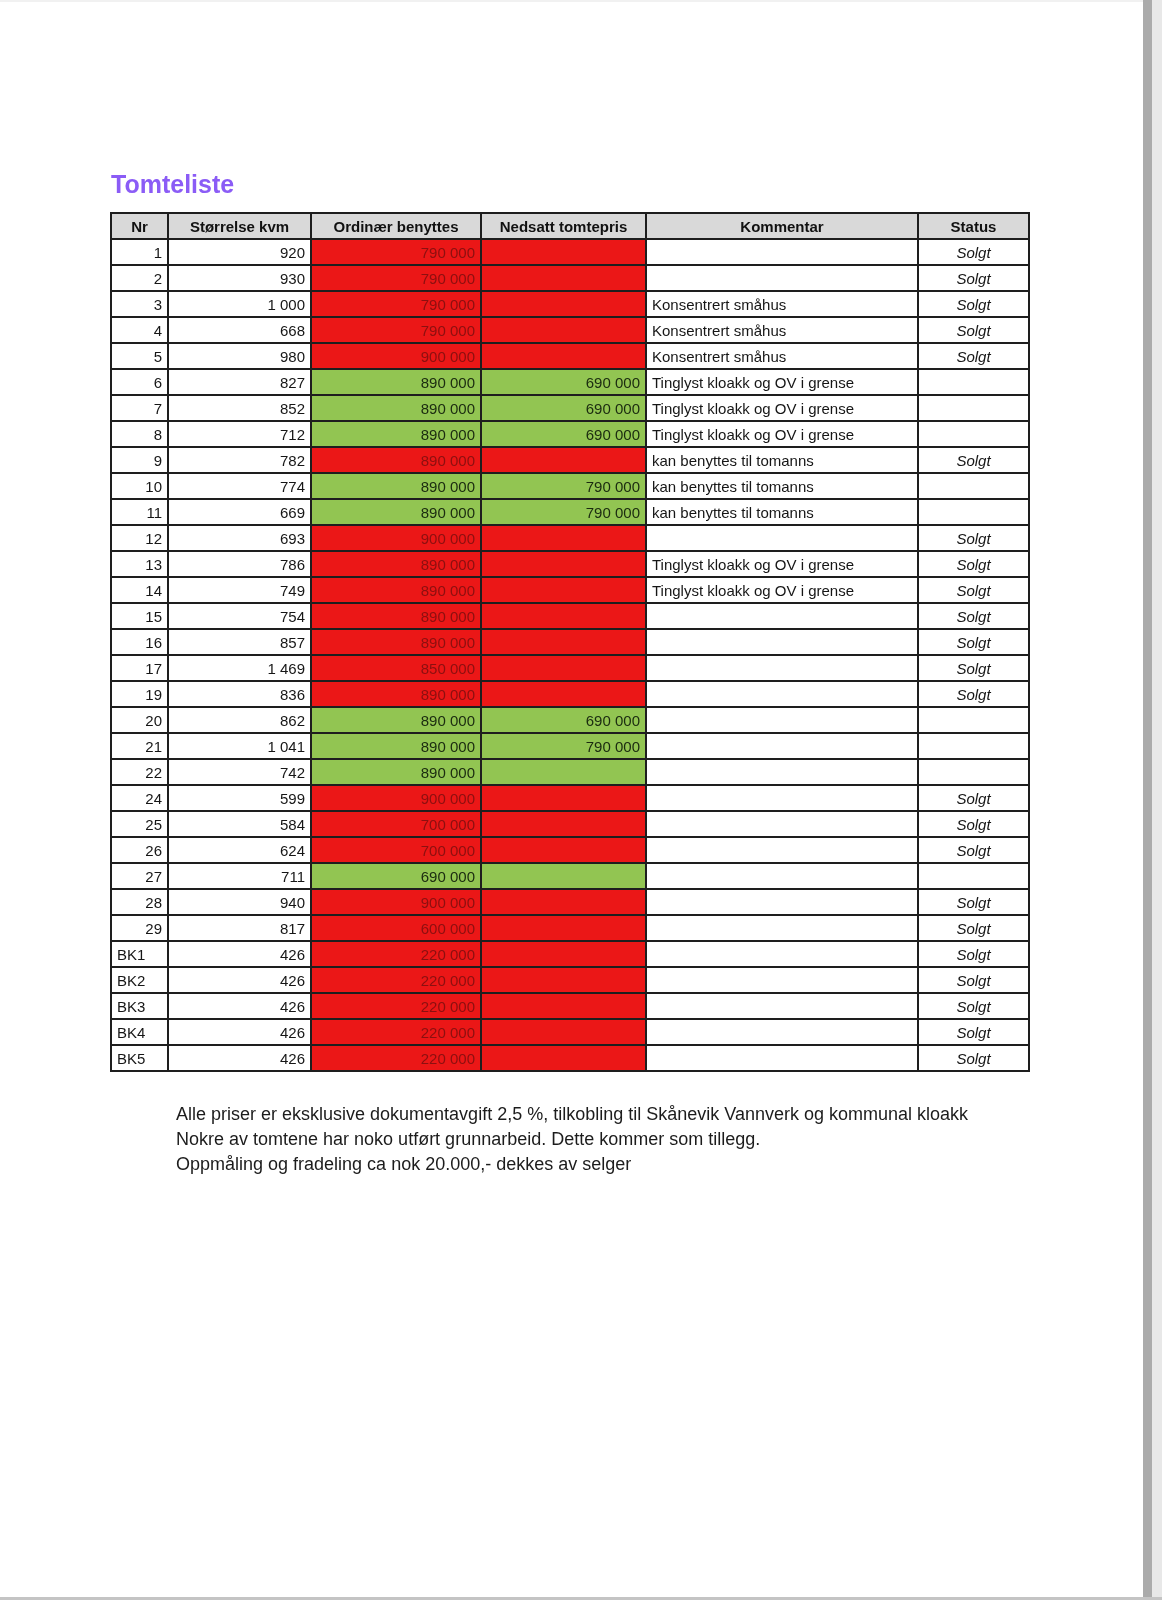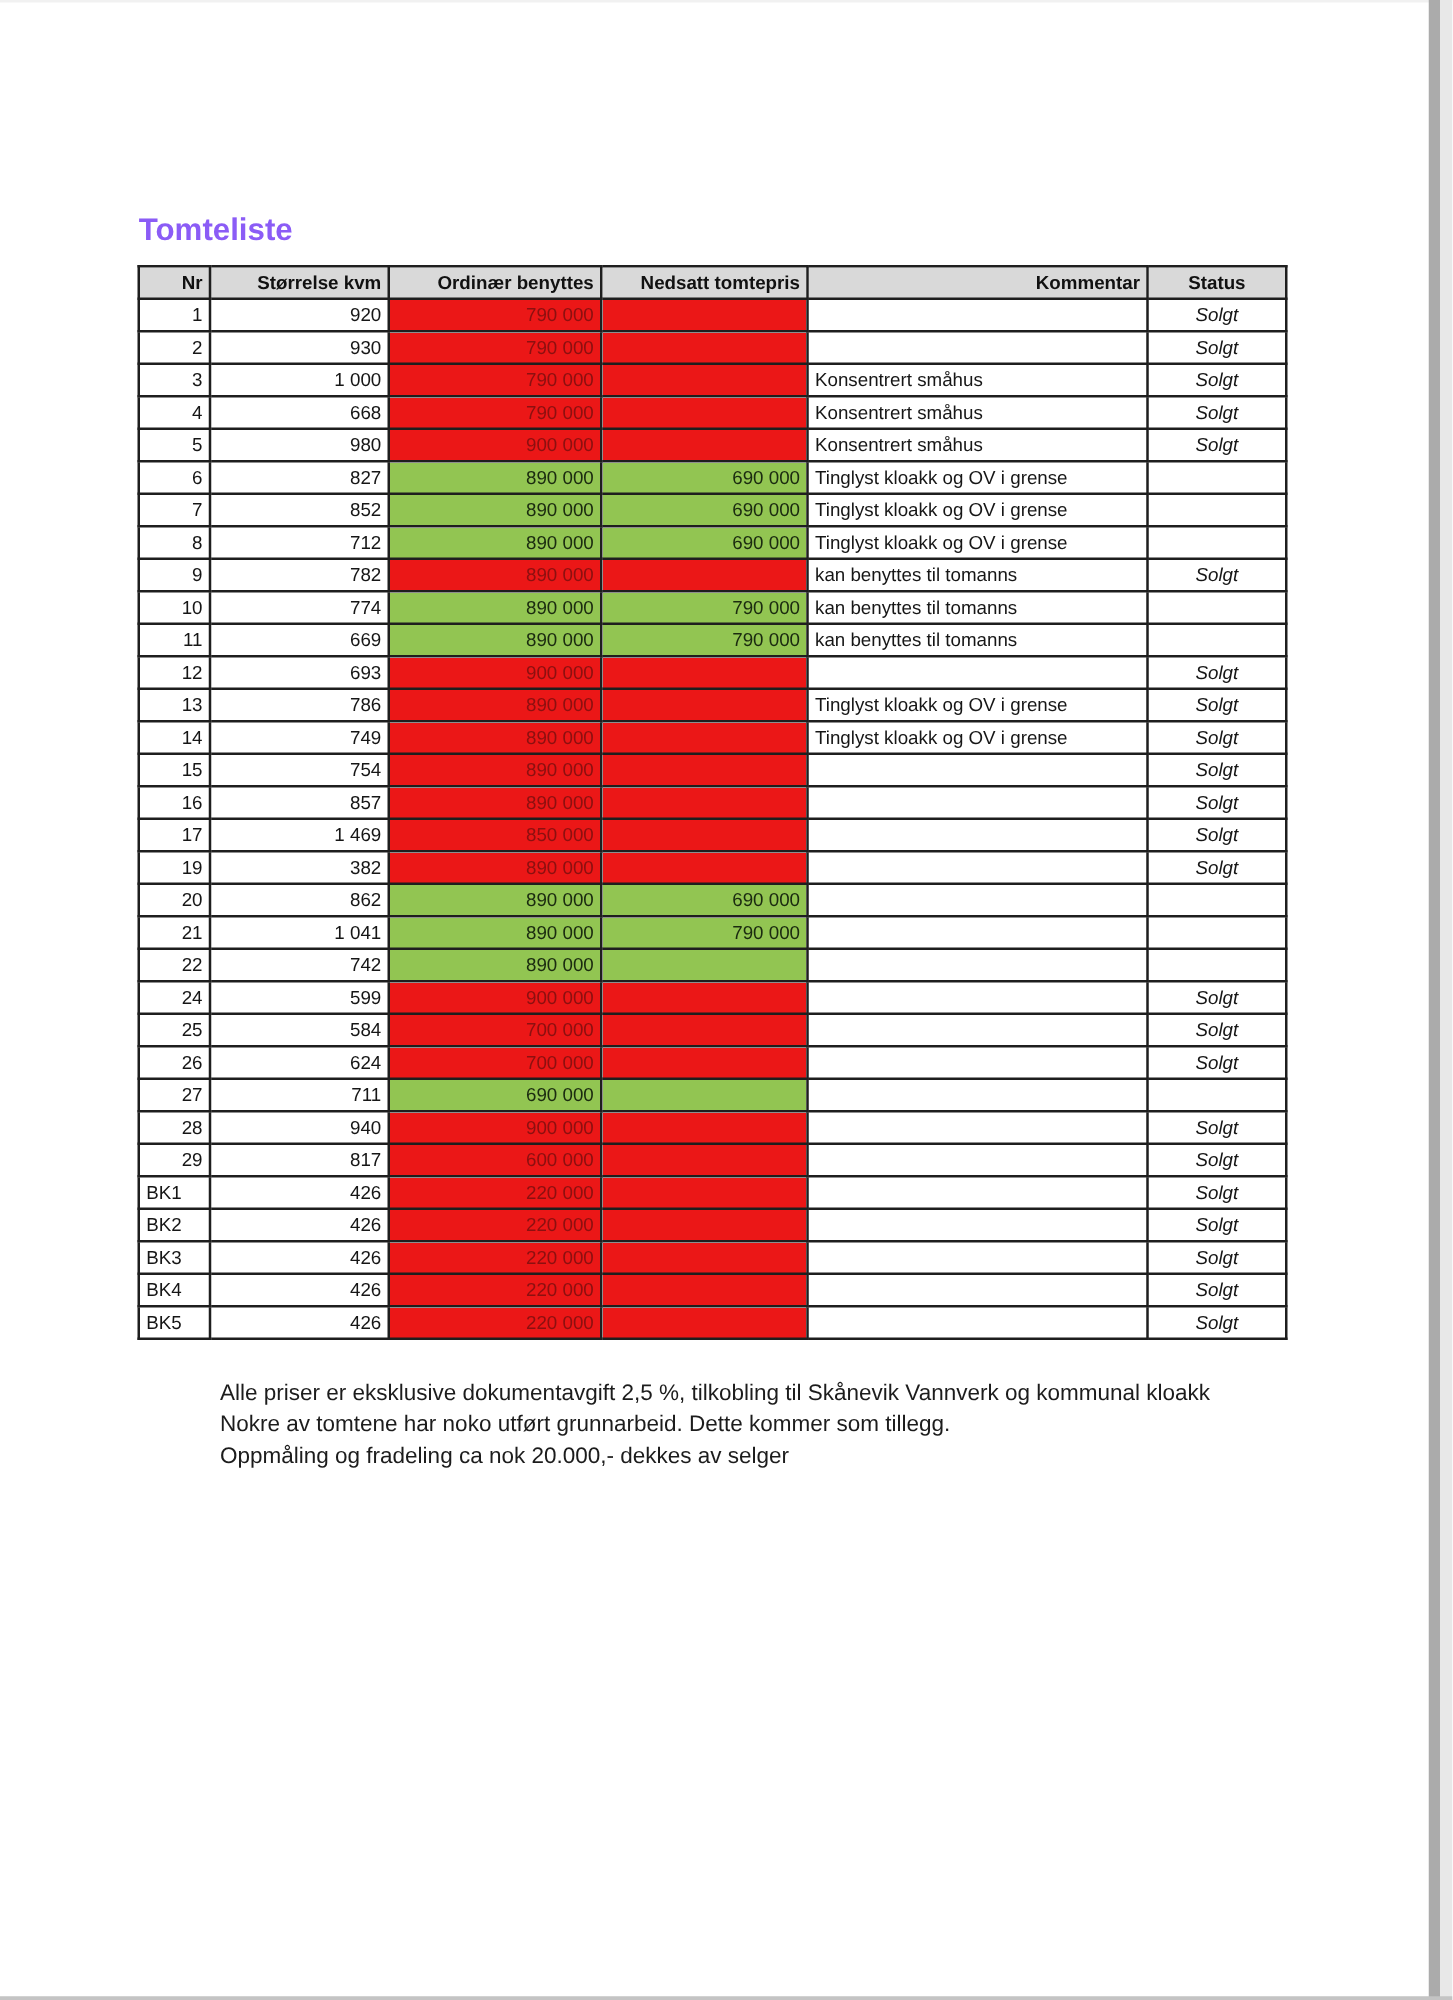--- a/index.html
+++ b/index.html
@@ -74,21 +74,21 @@
     border: 2px solid #1e1e1e;
     height: 22px;
     padding: 1px 5px;
     white-space: nowrap;
     overflow: hidden;
     box-sizing: content-box;
   }
   table.tomteliste th {
     background: #d9d9d9;
     font-weight: bold;
-    text-align: right;
+    text-align: center;
     color: #111111;
   }
   table.tomteliste th.al-c { text-align: center; }
   td.al-r { text-align: right; }
   td.al-l { text-align: left; }
   td.al-c { text-align: center; font-style: italic; }
   td.bg-red    { background: #eb1717; color: #8c1010; }
   td.bg-green  { background: #92c552; color: #1b2b10; }
   td.bg-yellow { background: #fbf000; color: #3c3c05; }
   .footnotes {
@@ -262,21 +262,21 @@
         <tr>
           <td class="al-r">17</td>
           <td class="al-r">1 469</td>
           <td class="al-r bg-red">850 000</td>
           <td class="al-r bg-red"></td>
           <td class="al-l"></td>
           <td class="al-c">Solgt</td>
         </tr>
         <tr>
           <td class="al-r">19</td>
-          <td class="al-r">382</td>
+          <td class="al-r">836</td>
           <td class="al-r bg-red">890 000</td>
           <td class="al-r bg-red"></td>
           <td class="al-l"></td>
           <td class="al-c">Solgt</td>
         </tr>
         <tr>
           <td class="al-r">20</td>
           <td class="al-r">862</td>
           <td class="al-r bg-green">890 000</td>
           <td class="al-r bg-green">690 000</td>

